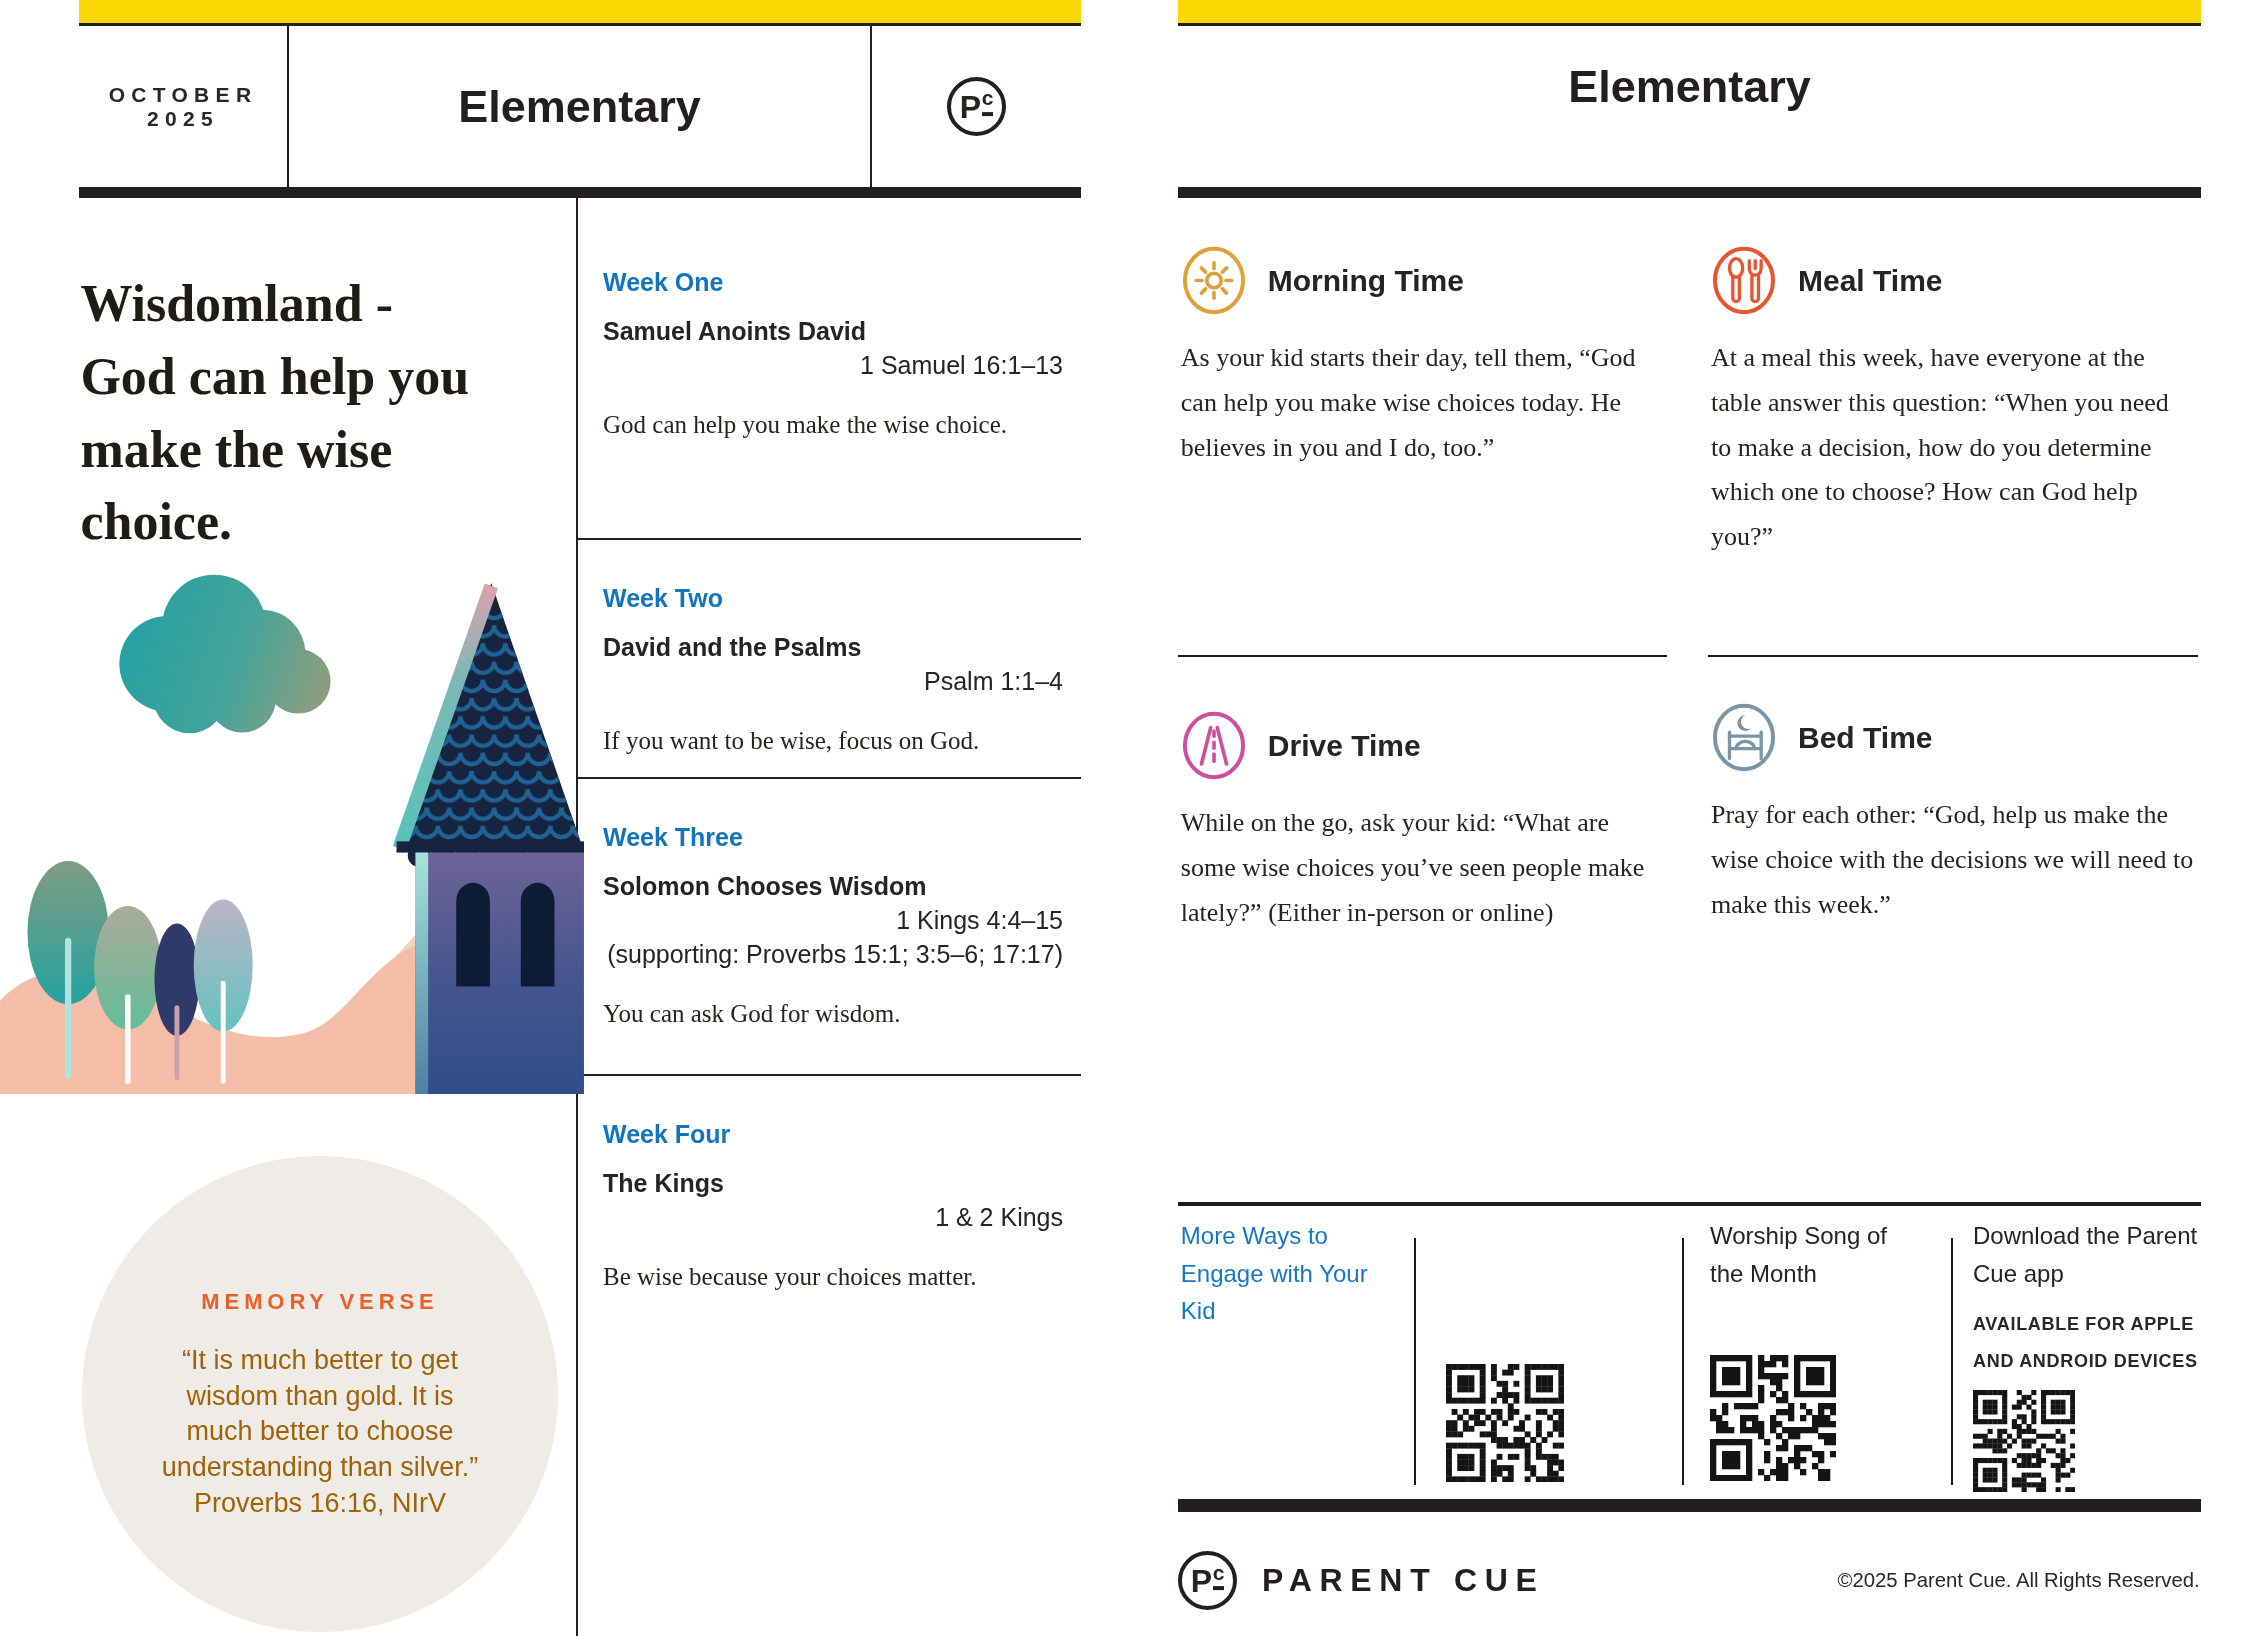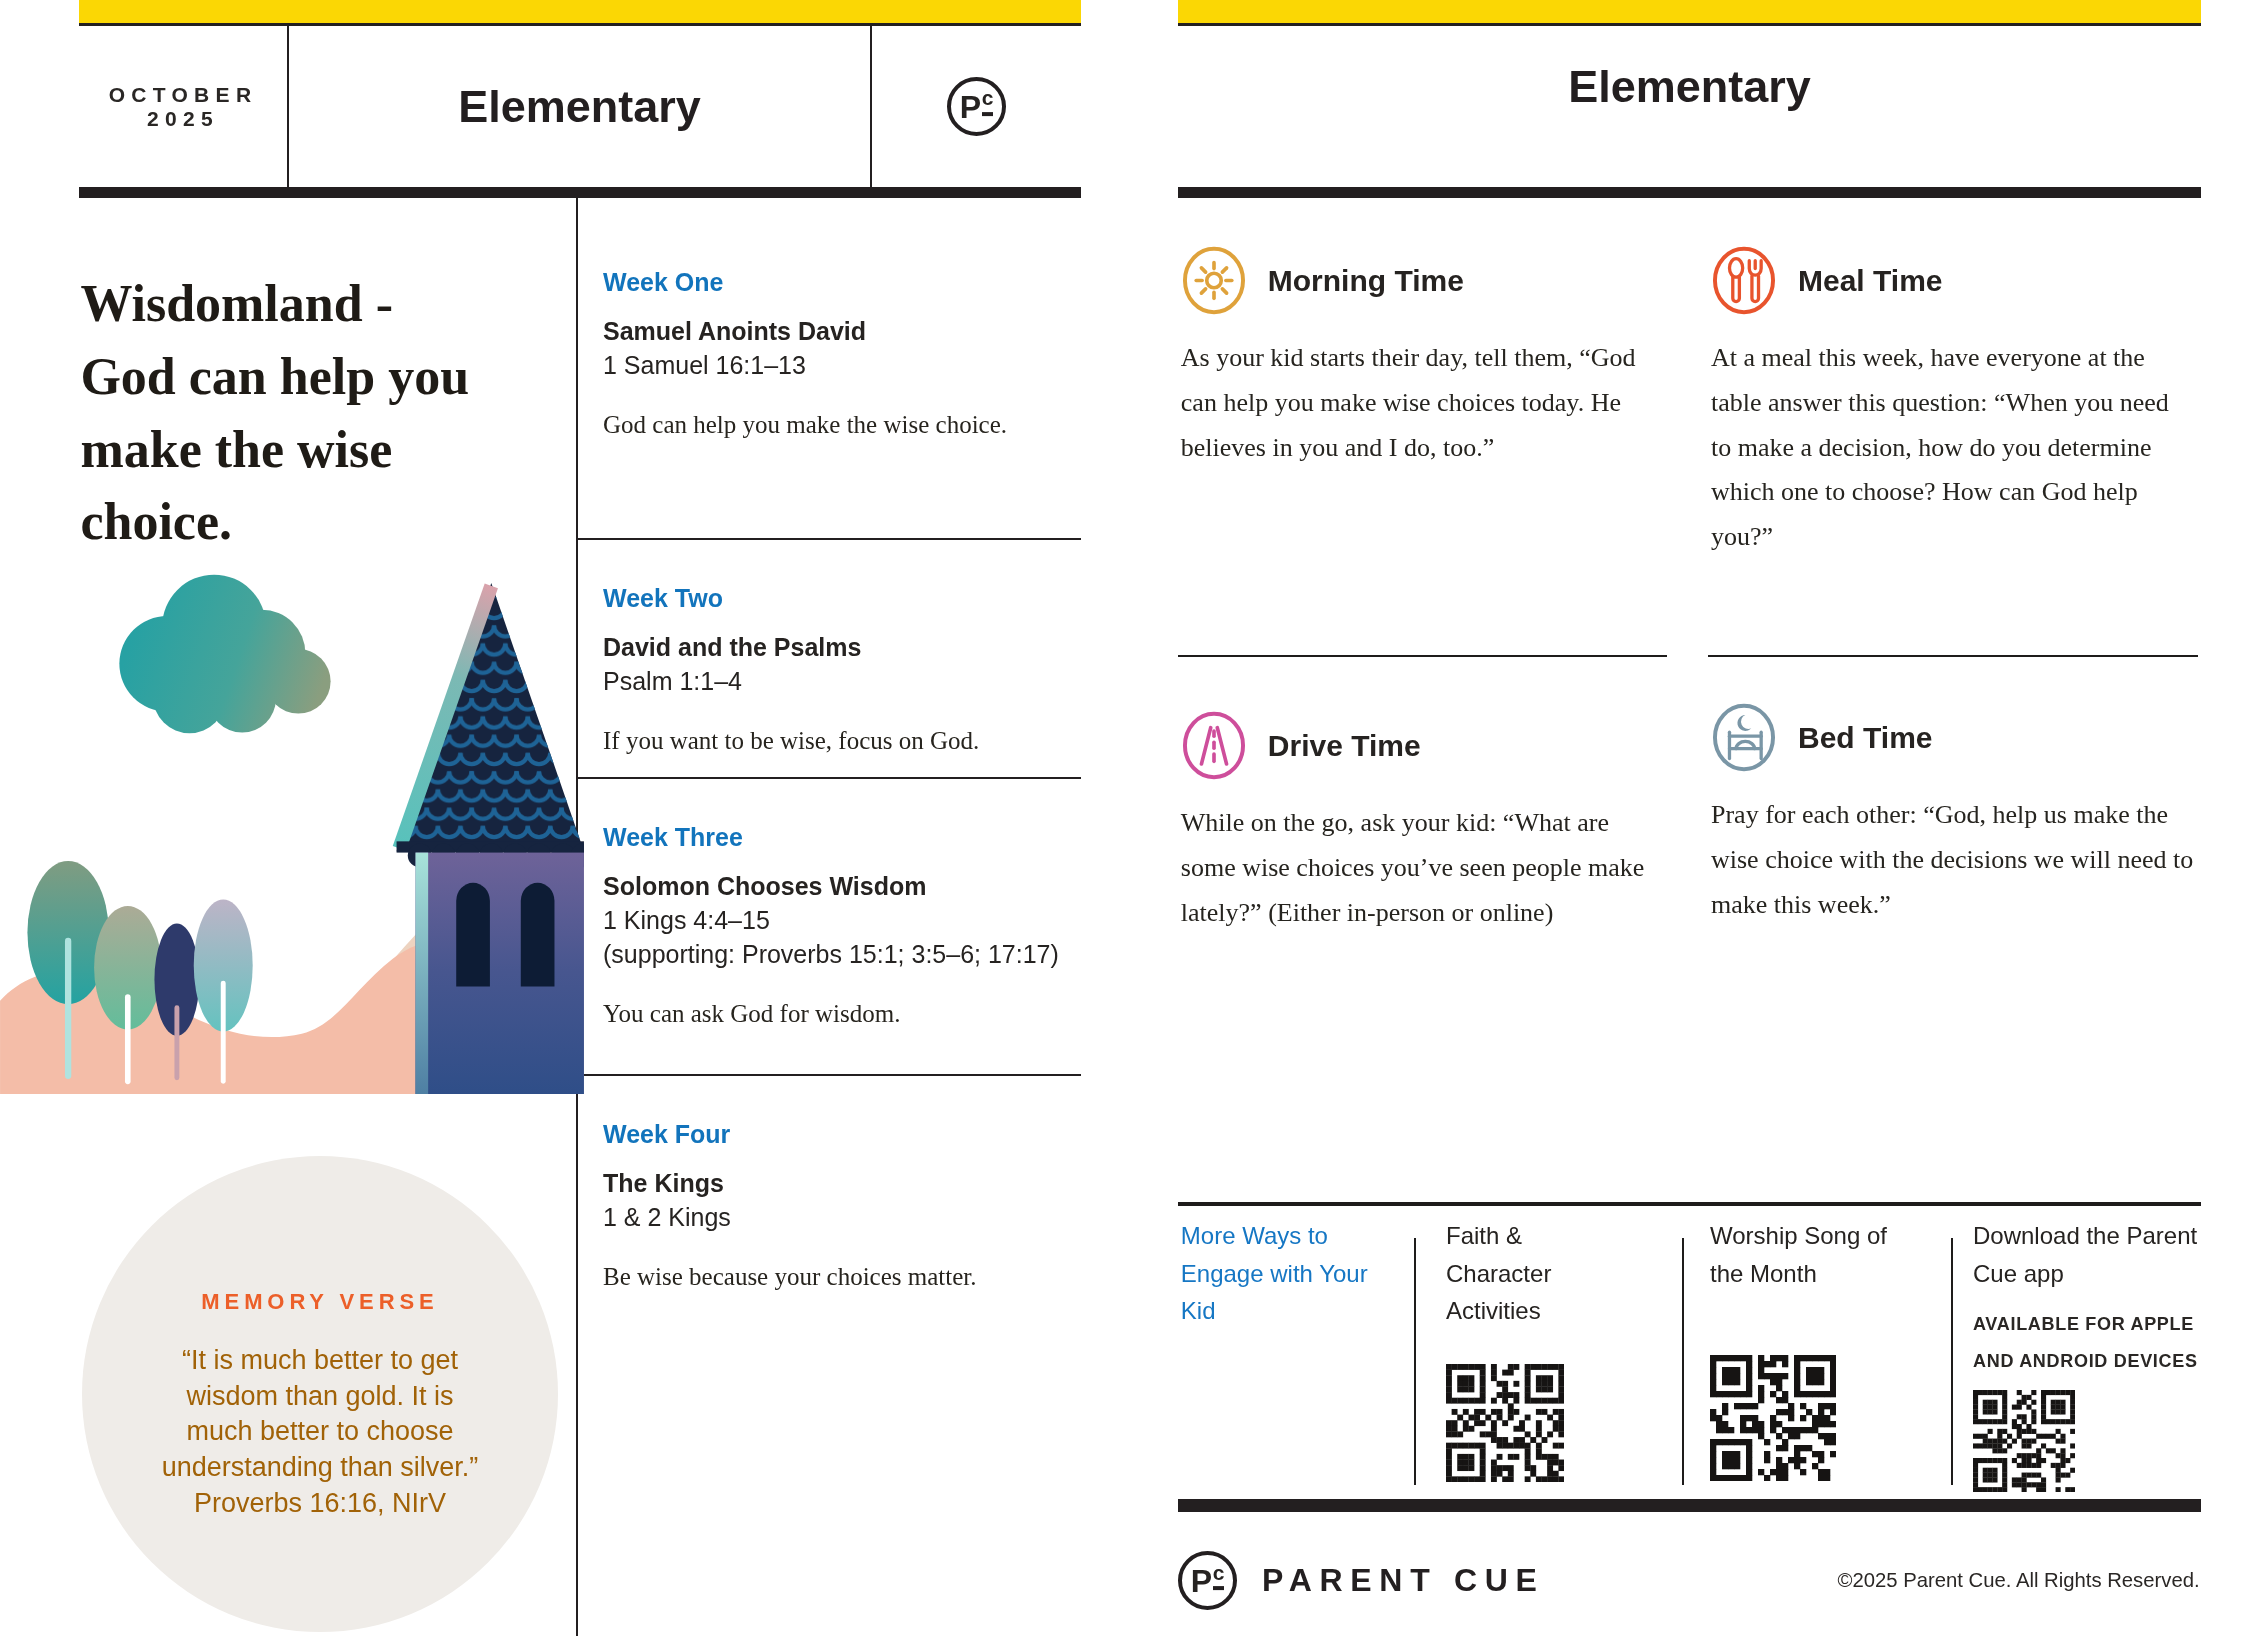--- a/index.html
+++ b/index.html
@@ -30,21 +30,21 @@
   .lp-left{width:494px;box-sizing:border-box;padding:35px 25px 0 1.4px;}
   .lp-title{font-family:"Liberation Serif","DejaVu Serif",serif;font-weight:700;
             font-size:52px;line-height:1.4;color:#1F1B16;}
   .lp-weeks{margin-left:auto;width:505px;border-left:2.1px solid #231F20;box-sizing:border-box;}
   .week{box-sizing:border-box;padding:44px 18px 0 25px;}
   .week.w1{height:342px;padding-top:70px;border-bottom:2.1px solid #231F20;}
   .week.w2{height:239px;border-bottom:2.1px solid #231F20;}
   .week.w3{height:297px;border-bottom:2.1px solid #231F20;}
   .week-label{font-weight:700;font-size:25px;color:#1274BC;margin-bottom:17px;}
   .week-story{font-weight:700;font-size:25px;line-height:1.36;color:#262321;}
-  .week-ref{font-weight:400;font-size:25px;line-height:1.36;color:#262321;}
+  .week-ref{font-weight:400;font-size:25px;line-height:1.36;color:#262321;text-align:right;}
   .week-tag{margin-top:25px;font-family:"Liberation Serif","DejaVu Serif",serif;
             font-size:25px;line-height:1.4;color:#27241E;}
 
   .illustration{position:absolute;left:0;top:548px;width:584px;height:546px;}
 
   .memory-circle{position:absolute;left:82px;top:1156px;width:476px;height:476px;
                  border-radius:50%;background:#EFECE8;box-sizing:border-box;
                  display:flex;flex-direction:column;align-items:center;text-align:center;
                  padding-top:133px;}
   .memory-label{font-weight:700;font-size:22px;letter-spacing:4.9px;color:#EC5F29;}
@@ -346,23 +346,20 @@
         <div class="time-body">Pray for each other: “God, help us make the wise choice with the decisions we will need to make this week.”</div>
       </div>
     </div>
 
     <div class="engage">
       <div class="eng-col eng-c1">
         <div class="eng-heading">More Ways to Engage with Your Kid</div>
       </div>
       <div class="eng-divider ed1"></div>
 
-      <div class="eng-col eng-c2">
-        <div class="eng-heading">Faith &amp; Character Activities</div>
-      </div>
       <svg class="qr qr1" viewBox="0 0 21 21">
           <rect x="0" y="0" width="1.05" height="1.05"></rect>
           <rect x="1" y="0" width="1.05" height="1.05"></rect>
           <rect x="2" y="0" width="1.05" height="1.05"></rect>
           <rect x="3" y="0" width="1.05" height="1.05"></rect>
           <rect x="4" y="0" width="1.05" height="1.05"></rect>
           <rect x="5" y="0" width="1.05" height="1.05"></rect>
           <rect x="6" y="0" width="1.05" height="1.05"></rect>
           <rect x="8" y="0" width="1.05" height="1.05"></rect>
           <rect x="11" y="0" width="1.05" height="1.05"></rect>

